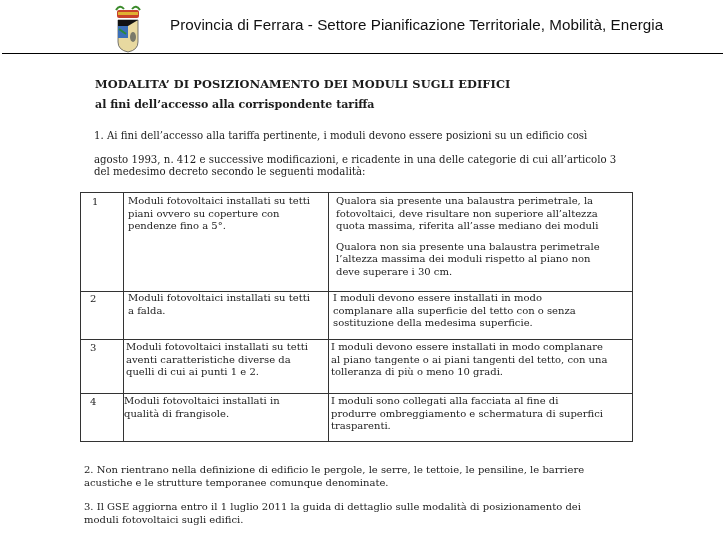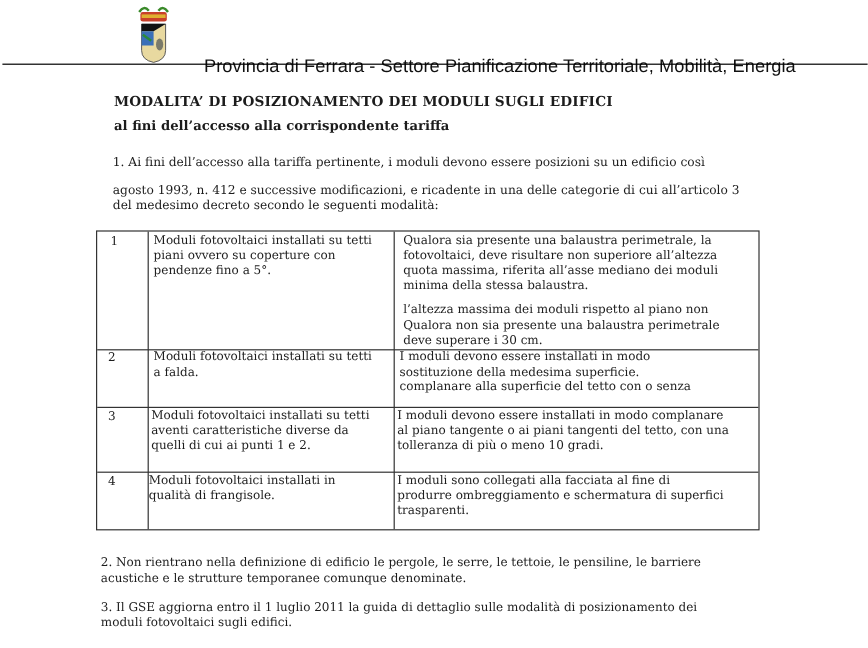--- a/index.html
+++ b/index.html
@@ -6,21 +6,20 @@
     body {
       width:723px; height:540px; background:#ffffff; position:relative; overflow:hidden;
       font-family:"DejaVu Serif", serif; color:#1a1a1a;
     }
     .header { position:absolute; left:0; top:0; width:723px; height:55px; }
     .logo { position:absolute; left:112px; top:4px; width:32px; height:50px; }
     .header-title {
       position:absolute; left:170px; top:16px; white-space:nowrap;
       font-family:"Liberation Sans", sans-serif; font-size:15.2px; color:#111;
       letter-spacing:0.05px;
-      margin-top:31px;
     }
     .header-rule { position:absolute; left:2px; top:53px; width:721px; height:1px; background:#000; }
 
     .doc { position:absolute; left:0; top:0; width:723px; height:540px; }
     .t { position:absolute; white-space:nowrap; font-family:"DejaVu Serif", serif; color:#1c1c1c;text-align:right; }
     .title { left:95px; top:77px; font-size:11.4px; font-weight:bold; letter-spacing:0.1px; }
     .subtitle { left:95px; top:98px; font-size:11px; font-weight:bold; }
     .para { left:94px; font-size:10.2px; line-height:12.4px; }
 
     .tbl { position:absolute; left:80px; top:192px; width:553px; height:250px; border:1px solid #333; box-sizing:border-box; }
@@ -68,36 +67,35 @@
     <div class="cell" style="left:11px; top:3px">1</div>
     <div class="cell" style="left:47px; top:2px">
       <div>Moduli fotovoltaici installati su tetti</div>
       <div>piani ovvero su coperture con</div>
       <div>pendenze fino a 5°.</div>
     </div>
     <div class="cell" style="left:255px; top:2px">
       <div>Qualora sia presente una balaustra perimetrale, la</div>
       <div>fotovoltaici, deve risultare non superiore all’altezza</div>
       <div>quota massima, riferita all’asse mediano dei moduli</div>
-      <div>minima della stessa balaustra.</div>
       <div style="height:8px"></div>
+      <div>Qualora  non sia presente una balaustra perimetrale</div>
       <div>l’altezza massima dei moduli rispetto al piano non</div>
-      <div>Qualora  non sia presente una balaustra perimetrale</div>
       <div>deve superare i 30 cm.</div>
     </div>
 
     <div class="cell" style="left:9px; top:100px">2</div>
     <div class="cell" style="left:47px; top:99px">
       <div>Moduli fotovoltaici installati su tetti</div>
       <div>a falda.</div>
     </div>
     <div class="cell" style="left:252px; top:99px">
       <div>I moduli devono essere installati  in modo</div>
+      <div>complanare alla superficie del tetto con o senza</div>
       <div>sostituzione della medesima superficie.</div>
-      <div>complanare alla superficie del tetto con o senza</div>
     </div>
 
     <div class="cell" style="left:9px; top:149px">3</div>
     <div class="cell" style="left:45px; top:148px">
       <div>Moduli fotovoltaici installati su tetti</div>
       <div>aventi caratteristiche diverse da</div>
       <div>quelli di cui ai punti 1 e 2.</div>
     </div>
     <div class="cell" style="left:250px; top:148px">
       <div>I moduli devono essere installati in modo complanare</div>

